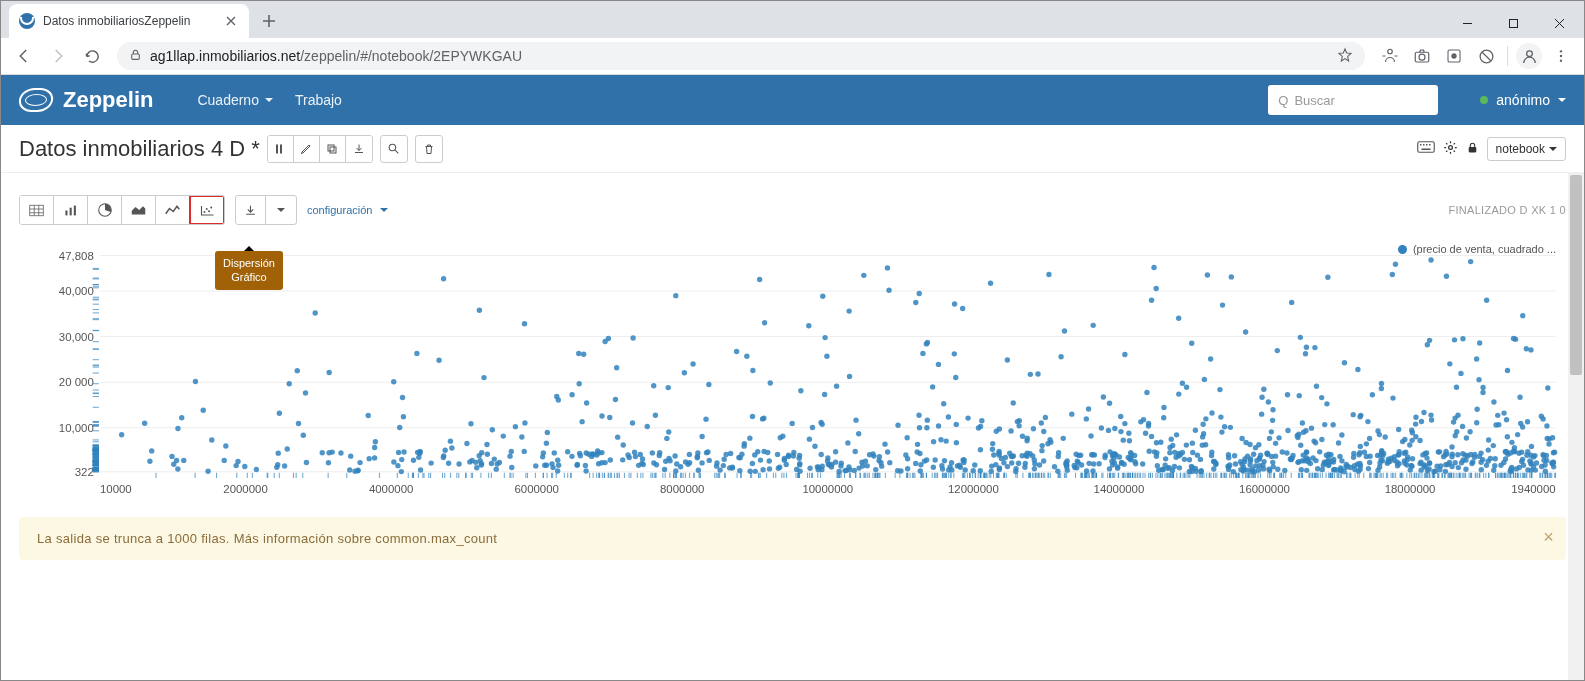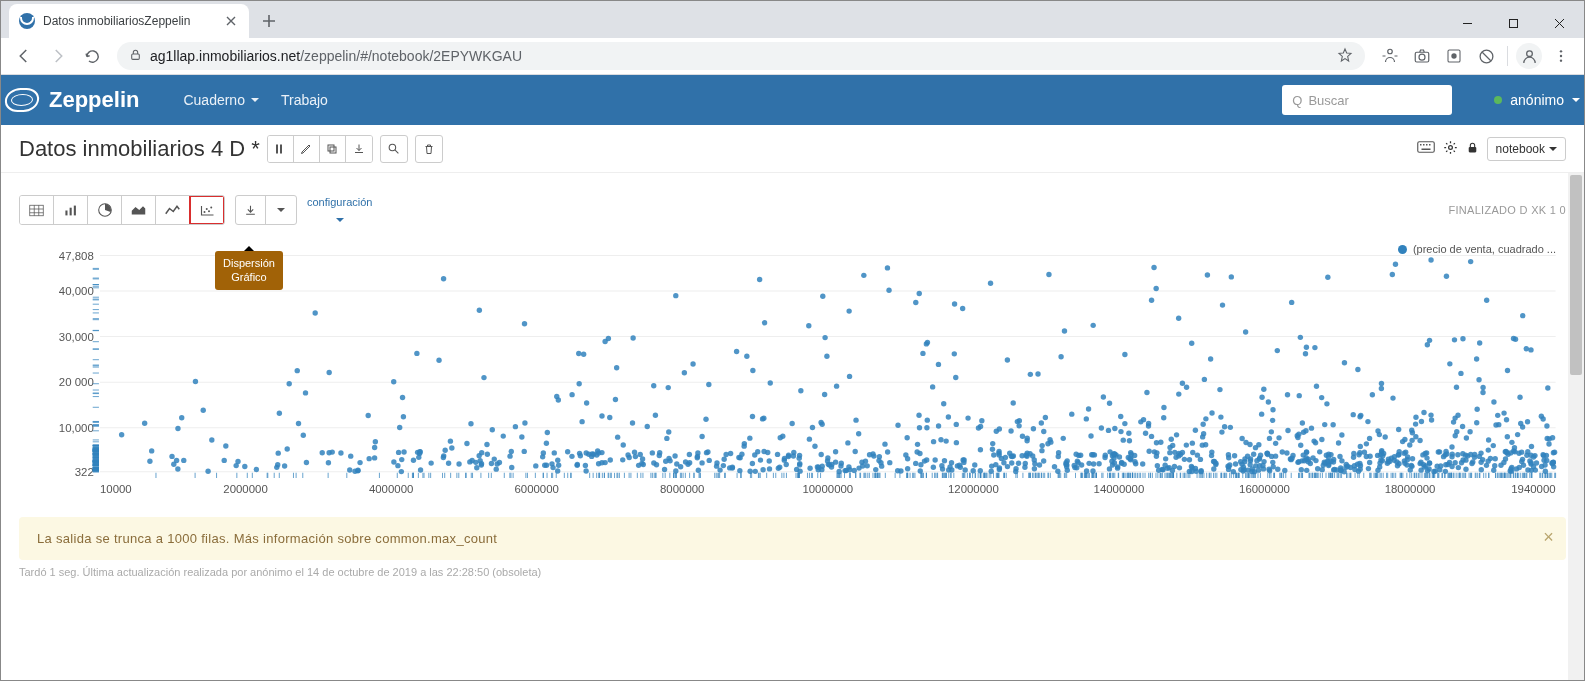--- a/index.html
+++ b/index.html
@@ -27,21 +27,21 @@
   .urlbox { flex:1; height:28px; background:#f1f3f4; border-radius:14px; display:flex; align-items:center; padding:0 12px; gap:8px; color:#202124; font-size:14px; margin:0 6px; }
   .urlbox .lock { color:#5f6368; }
   .url-host { color:#202124; }
   .url-path { color:#5f6368; }
   .addr-actions { display:flex; align-items:center; gap:2px; }
   .addr-icon { width:30px; height:30px; display:flex; align-items:center; justify-content:center; color:#5f6368; }
   .addr-divider { width:1px; height:20px; background:#dadce0; margin:0 4px; }
   .avatar-circle { width:26px; height:26px; border-radius:50%; background:#f1f3f4; display:flex; align-items:center; justify-content:center; color:#5f6368; }
 
   
-  .zeppelin-header { height:50px; background:#3071a9; color:#fff; display:flex; align-items:center; padding:0 4px; gap:24px; }
+  .zeppelin-header { height:50px; background:#3071a9; color:#fff; display:flex; align-items:center; padding:0 18px; gap:24px; }
   .zep-logo { display:flex; align-items:center; gap:10px; font-size:22px; font-weight:600; }
   .zep-logo .zep-icon { width:34px; height:24px; border:2px solid #fff; border-radius:50%/60%; position:relative; transform:skewX(-8deg); }
   .zep-logo .zep-icon::after { content:''; position:absolute; left:4px; top:4px; right:4px; bottom:4px; border:1px solid #fff; border-radius:50%; }
   .zep-nav { display:flex; align-items:center; gap:22px; font-size:14px; color:#eaf1f8; margin-left:20px; }
   .zep-nav-item { display:flex; align-items:center; gap:6px; cursor:pointer; }
   .zep-spacer { flex:1; }
   .zep-search { width:170px; height:30px; background:#fff; border-radius:3px; display:flex; align-items:center; padding:0 10px; color:#999; font-size:13px; gap:6px; }
   .zep-user { display:flex; align-items:center; gap:8px; font-size:14px; margin-left:18px; }
   .zep-user .dot { width:8px; height:8px; border-radius:50%; background:#5cb85c; }
 
@@ -62,21 +62,21 @@
 
   .paragraph { margin: 22px 14px 8px 14px; position:relative; }
   .para-toolbar { display:flex; align-items:center; gap:10px; margin-bottom:4px; }
   .chart-select { display:flex; border:1px solid #ccc; border-radius:3px; overflow:hidden; }
   .chart-select .c-btn { width:34px; height:28px; display:flex; align-items:center; justify-content:center; border-right:1px solid #ccc; color:#555; background:#fff; }
   .chart-select .c-btn:last-child { border-right:none; }
   .chart-select .c-btn.highlight { outline:2px solid #d92e2e; outline-offset:-1px; position:relative; z-index:2; }
   .dl-group { display:flex; border:1px solid #ccc; border-radius:3px; overflow:hidden; }
   .dl-group .d-btn { width:30px; height:28px; display:flex; align-items:center; justify-content:center; border-right:1px solid #ccc; color:#555; }
   .dl-group .d-btn:last-child { border-right:none; }
-  .config-link { color:#3071a9; font-size:11px; display:flex; align-items:center; gap:8px;flex-direction:column; }
+  .config-link { color:#3071a9; font-size:11px; display:flex; align-items:center; gap:8px; }
   .para-status { margin-left:auto; font-size:11px; color:#999; letter-spacing:0.3px; }
 
   .tooltip { position:absolute; left:196px; top:42px; background:#a16207; color:#fff; font-size:11px; padding:5px 8px; border-radius:3px; text-align:center; line-height:1.3; z-index:5;margin-top:14px; }
   .tooltip::before { content:''; position:absolute; top:-5px; left:50%; transform:translateX(-50%); border:5px solid transparent; border-bottom-color:#000; border-top:none; }
 
   
   .chart-wrap { position:relative; height:260px; margin: 18px 0 8px 0; }
   .legend { position:absolute; right:10px; top:0; font-size:11px; color:#555; display:flex; align-items:center; gap:6px;justify-content:space-between; }
   .legend .swatch { width:9px; height:9px; border-radius:50%; background:#3182bd; }
   svg.chart { width:100%; height:100%; }
@@ -2186,16 +2186,15 @@
             </g>
         </svg>
       </div>
     </div>
 
     <div class="alert">
       <span>La salida se trunca a 1000 filas. Más información sobre common.max_count</span>
       <span class="close">×</span>
     </div>
 
-    <div class="footer-text">Tardó 1 seg. Última actualización realizada por anónimo el 14 de octubre de 2019 a las 22:28:50 (obsoleta)</div>
   </div>
 
 </div>
 
 </body></html>

